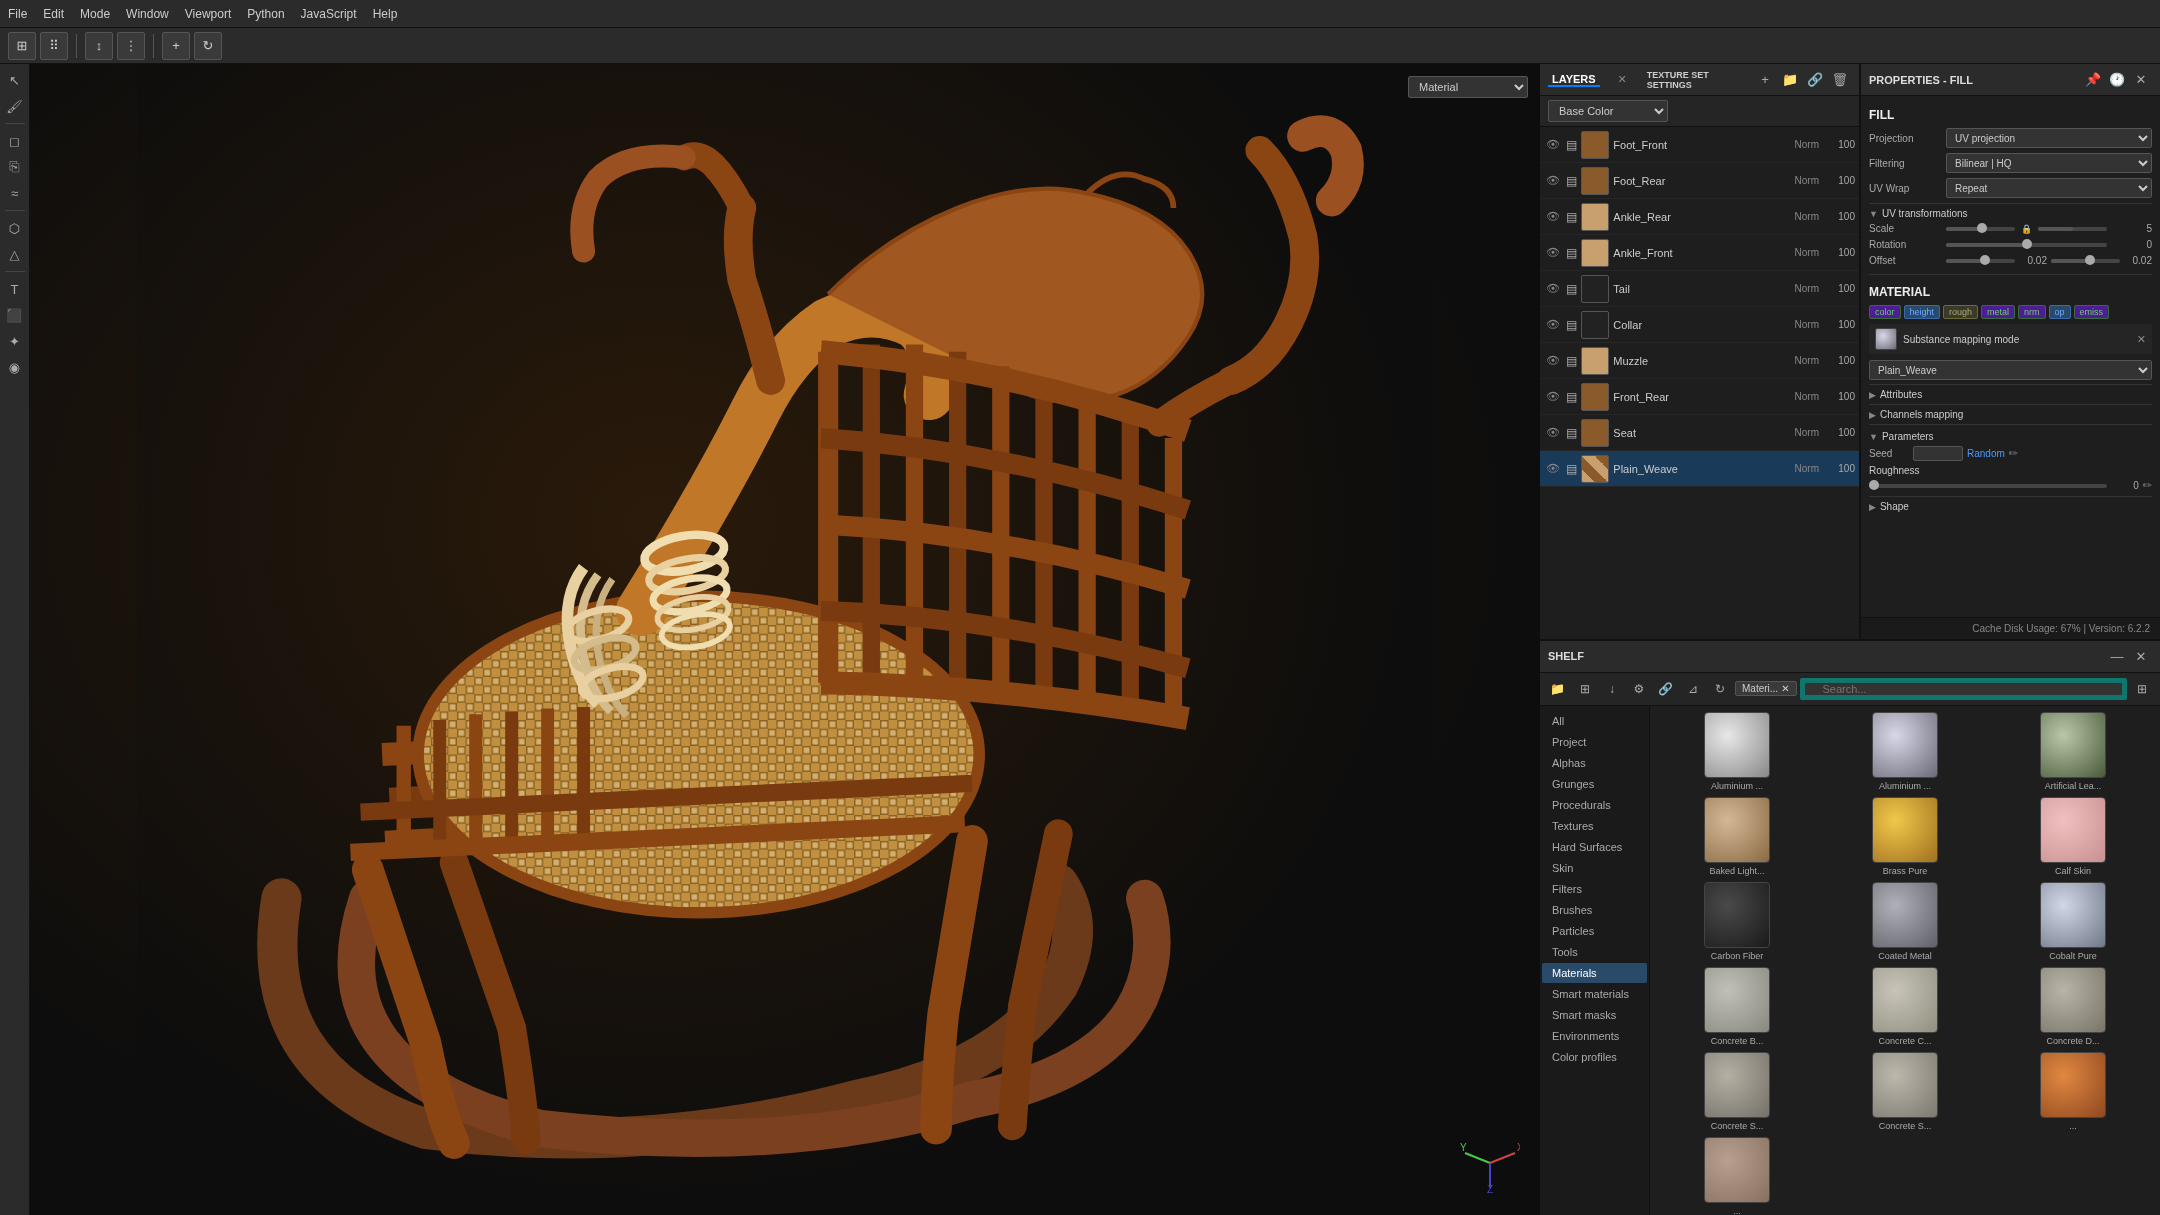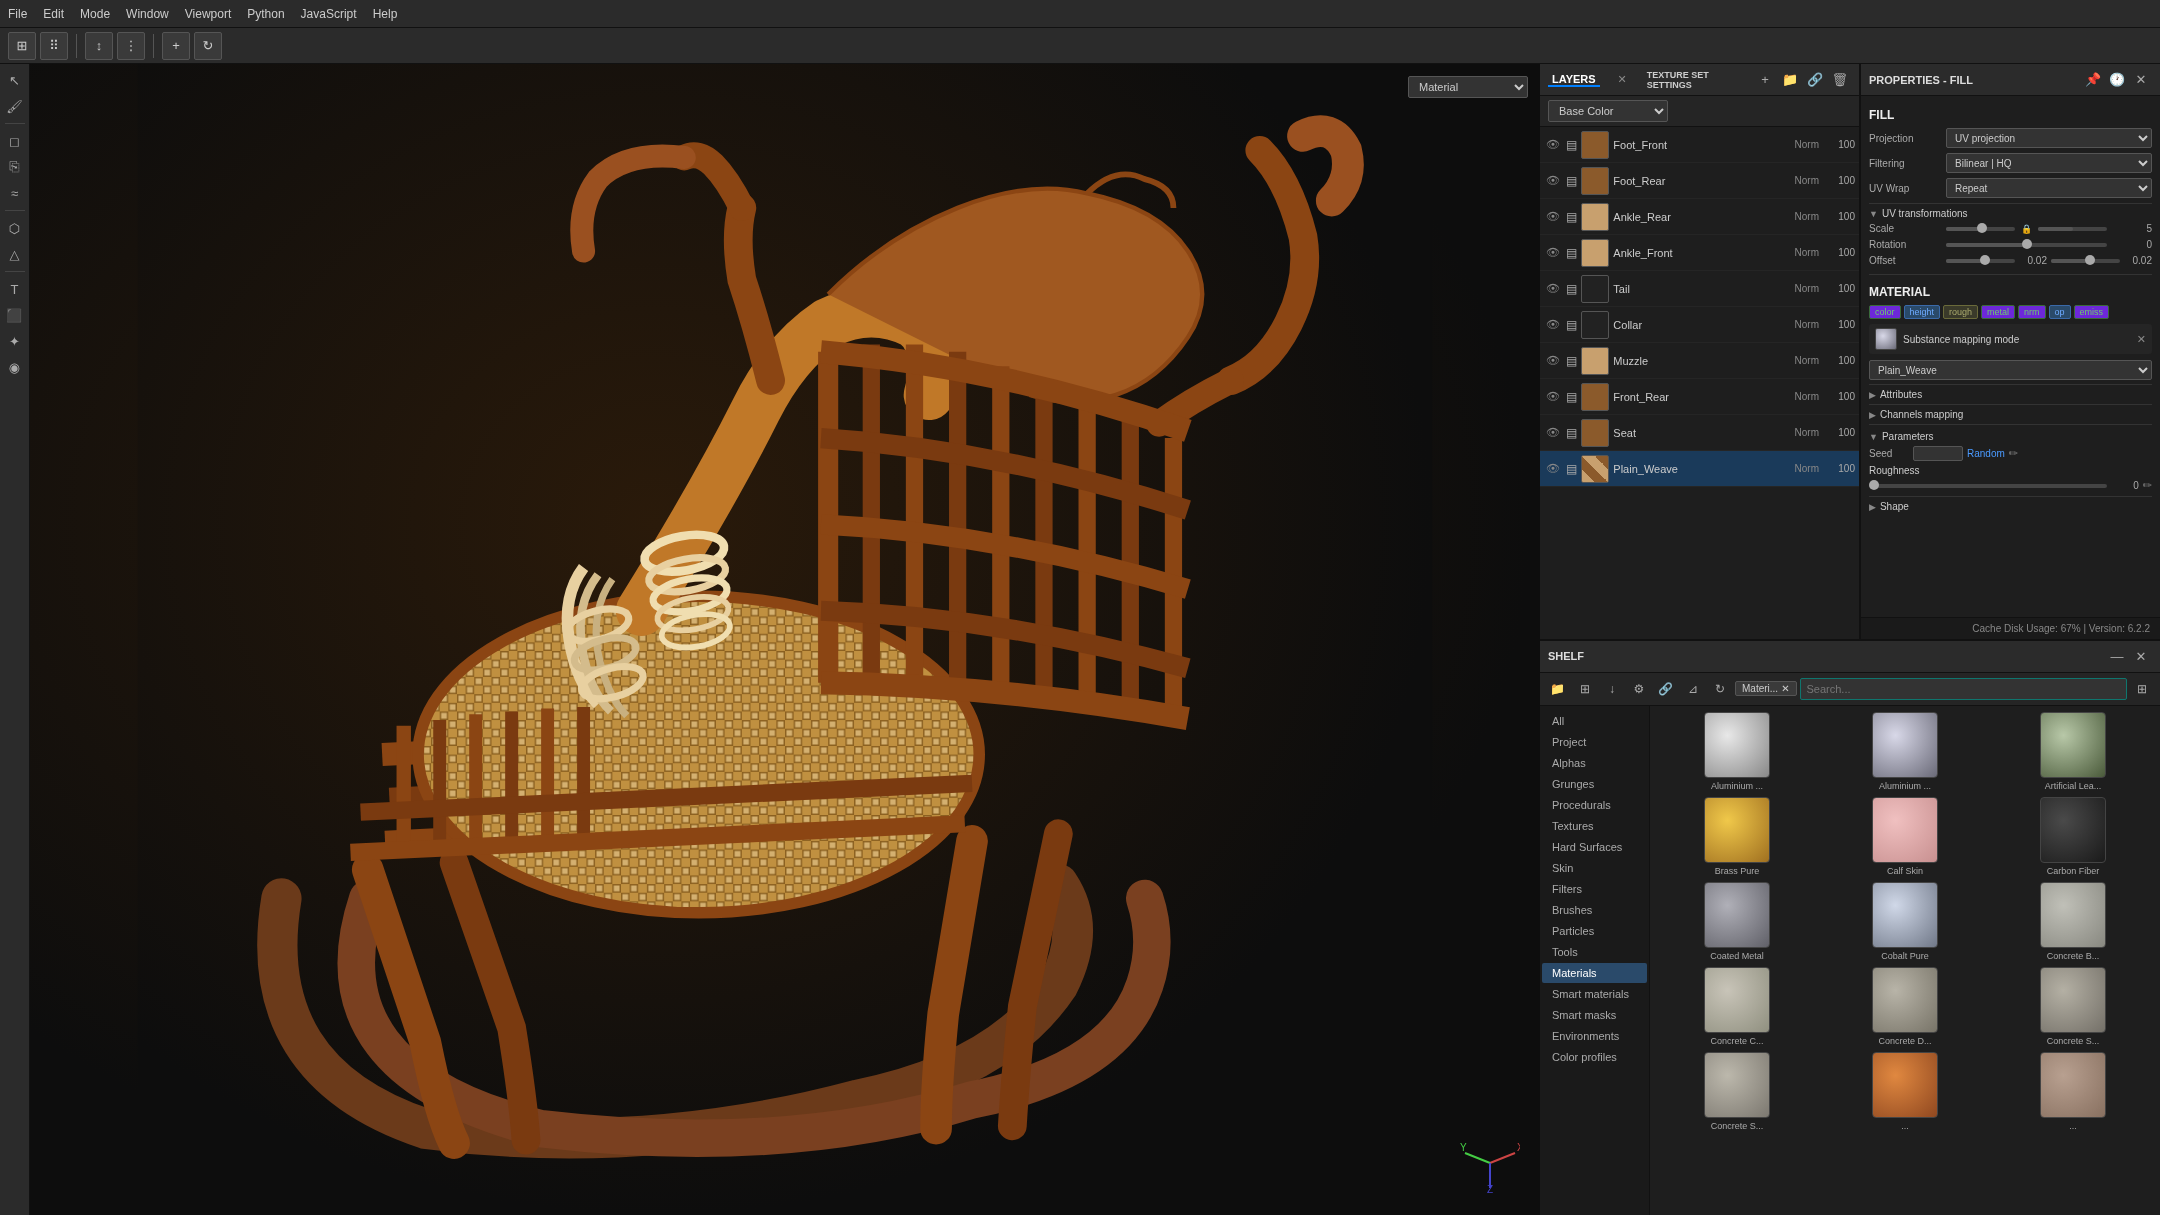--- a/index.html
+++ b/index.html
@@ -294,24 +294,24 @@
       color: #ccc;
       font-size: 10px;
       padding: 1px 6px;
       border-radius: 2px;
       display: flex;
       align-items: center;
       gap: 3px;
     }
     .search-input {
       background: #333;
-      border: 1px solid #0f766e;
+      border: 5px solid #0f766e;
       color: #ccc;
       font-size: 11px;
-      padding: 2px 6px;
+      padding: 2px 18px;
       border-radius: 2px;
       flex: 1;
       height: 22px;
     }
 
     .shelf-content {
       display: flex;
       flex: 1;
       overflow: hidden;
     }
@@ -484,21 +484,21 @@
       border-top: 1px solid #333;
       padding-top: 6px;
     }
     .material-tag-row {
       display: flex;
       flex-wrap: wrap;
       gap: 3px;
       margin-bottom: 5px;
     }
     .mat-tag {
-      background: #6d28d9;
+      background: #4c1d95;
       border: 1px solid #3a6a3a;
       color: #6dcc6d;
       font-size: 9px;
       padding: 1px 5px;
       border-radius: 2px;
     }
     .mat-tag.active-tag {
       background: #2a4a6a;
       border-color: #3a6aaa;
       color: #6daaff;
@@ -1135,20 +1135,24 @@
   </div>
             <div class="material-item">
     <div class="material-thumb mat-aluminum-b"></div>
     <span class="material-name">Aluminium ...</span>
   </div>
             <div class="material-item">
     <div class="material-thumb mat-artificial"></div>
     <span class="material-name">Artificial Lea...</span>
   </div>
             <div class="material-item">
+    <div class="material-thumb mat-baked"></div>
+    <span class="material-name">Baked Light...</span>
+  </div>
+            <div class="material-item">
     <div class="material-thumb mat-brass"></div>
     <span class="material-name">Brass Pure</span>
   </div>
             <div class="material-item">
     <div class="material-thumb mat-calf"></div>
     <span class="material-name">Calf Skin</span>
   </div>
             <div class="material-item">
     <div class="material-thumb mat-carbon"></div>
     <span class="material-name">Carbon Fiber</span>

